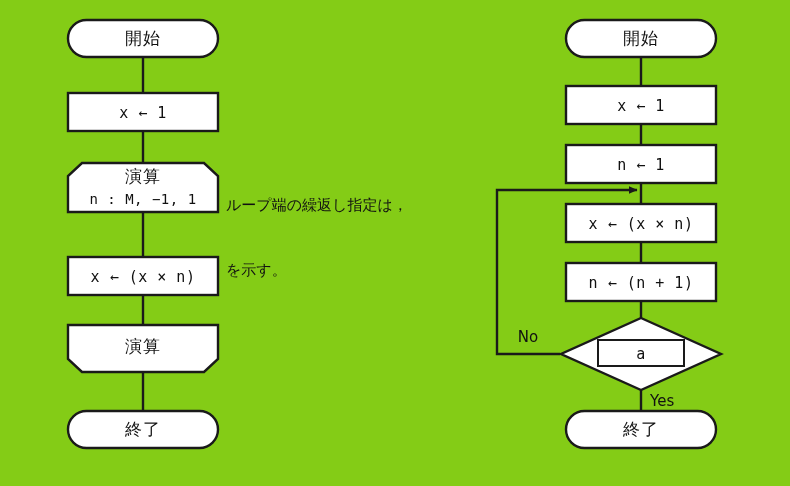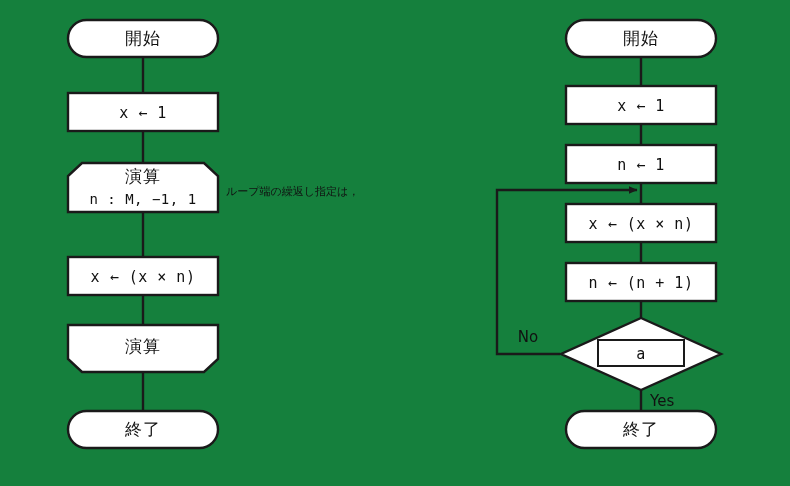--- a/index.html
+++ b/index.html
@@ -4,21 +4,21 @@
 <style>
   html, body {
     margin: 0;
     padding: 0;
     background: #ffffff;
   }
   #canvas {
     position: relative;
     width: 790px;
     height: 486px;
-    background: #15803d;
+    background: #84cc16;
     font-family: "Liberation Sans", sans-serif;
     overflow: hidden;
   }
   #canvas svg {
     position: absolute;
     top: 0;
     left: 0;
   }
   .shape {
     fill: #ffffff;
@@ -58,22 +58,22 @@
     font-size: 14px;
     letter-spacing: 0.5px;
   }
   .txt-label {
     font-family: "DejaVu Sans", "Liberation Sans", sans-serif;
     font-size: 15px;
     fill: #111111;
   }
   .annot {
     position: absolute;
-    font-family: Liberation Sans, sans-serif;
-    font-size: 11px;
+    font-family: Liberation Mono, monospace;
+    font-size: 15px;
     color: #111111;
     line-height: 1.45;
     white-space: pre;
   }
   .annot div { white-space: pre; }
 </style>
 </head>
 <body>
 
 <div id="canvas">
@@ -147,15 +147,16 @@
       <text class="txt-label" x="528" y="342" text-anchor="middle">No</text>
       <text class="txt-label" x="650" y="406" text-anchor="start">Yes</text>
 
       <rect class="shape" x="566" y="411" width="150" height="37" rx="18.5" ry="18.5"></rect>
       <text class="txt txt-jp" x="641" y="430.5">終了</text>
     </g>
   </svg>
 
   <div class="annot" style="left:226px; top:152px;">
     <div>ループ端の繰返し指定は，</div>
+    <div>を示す。</div>
   </div>
 
 </div>
 
 </body></html>

